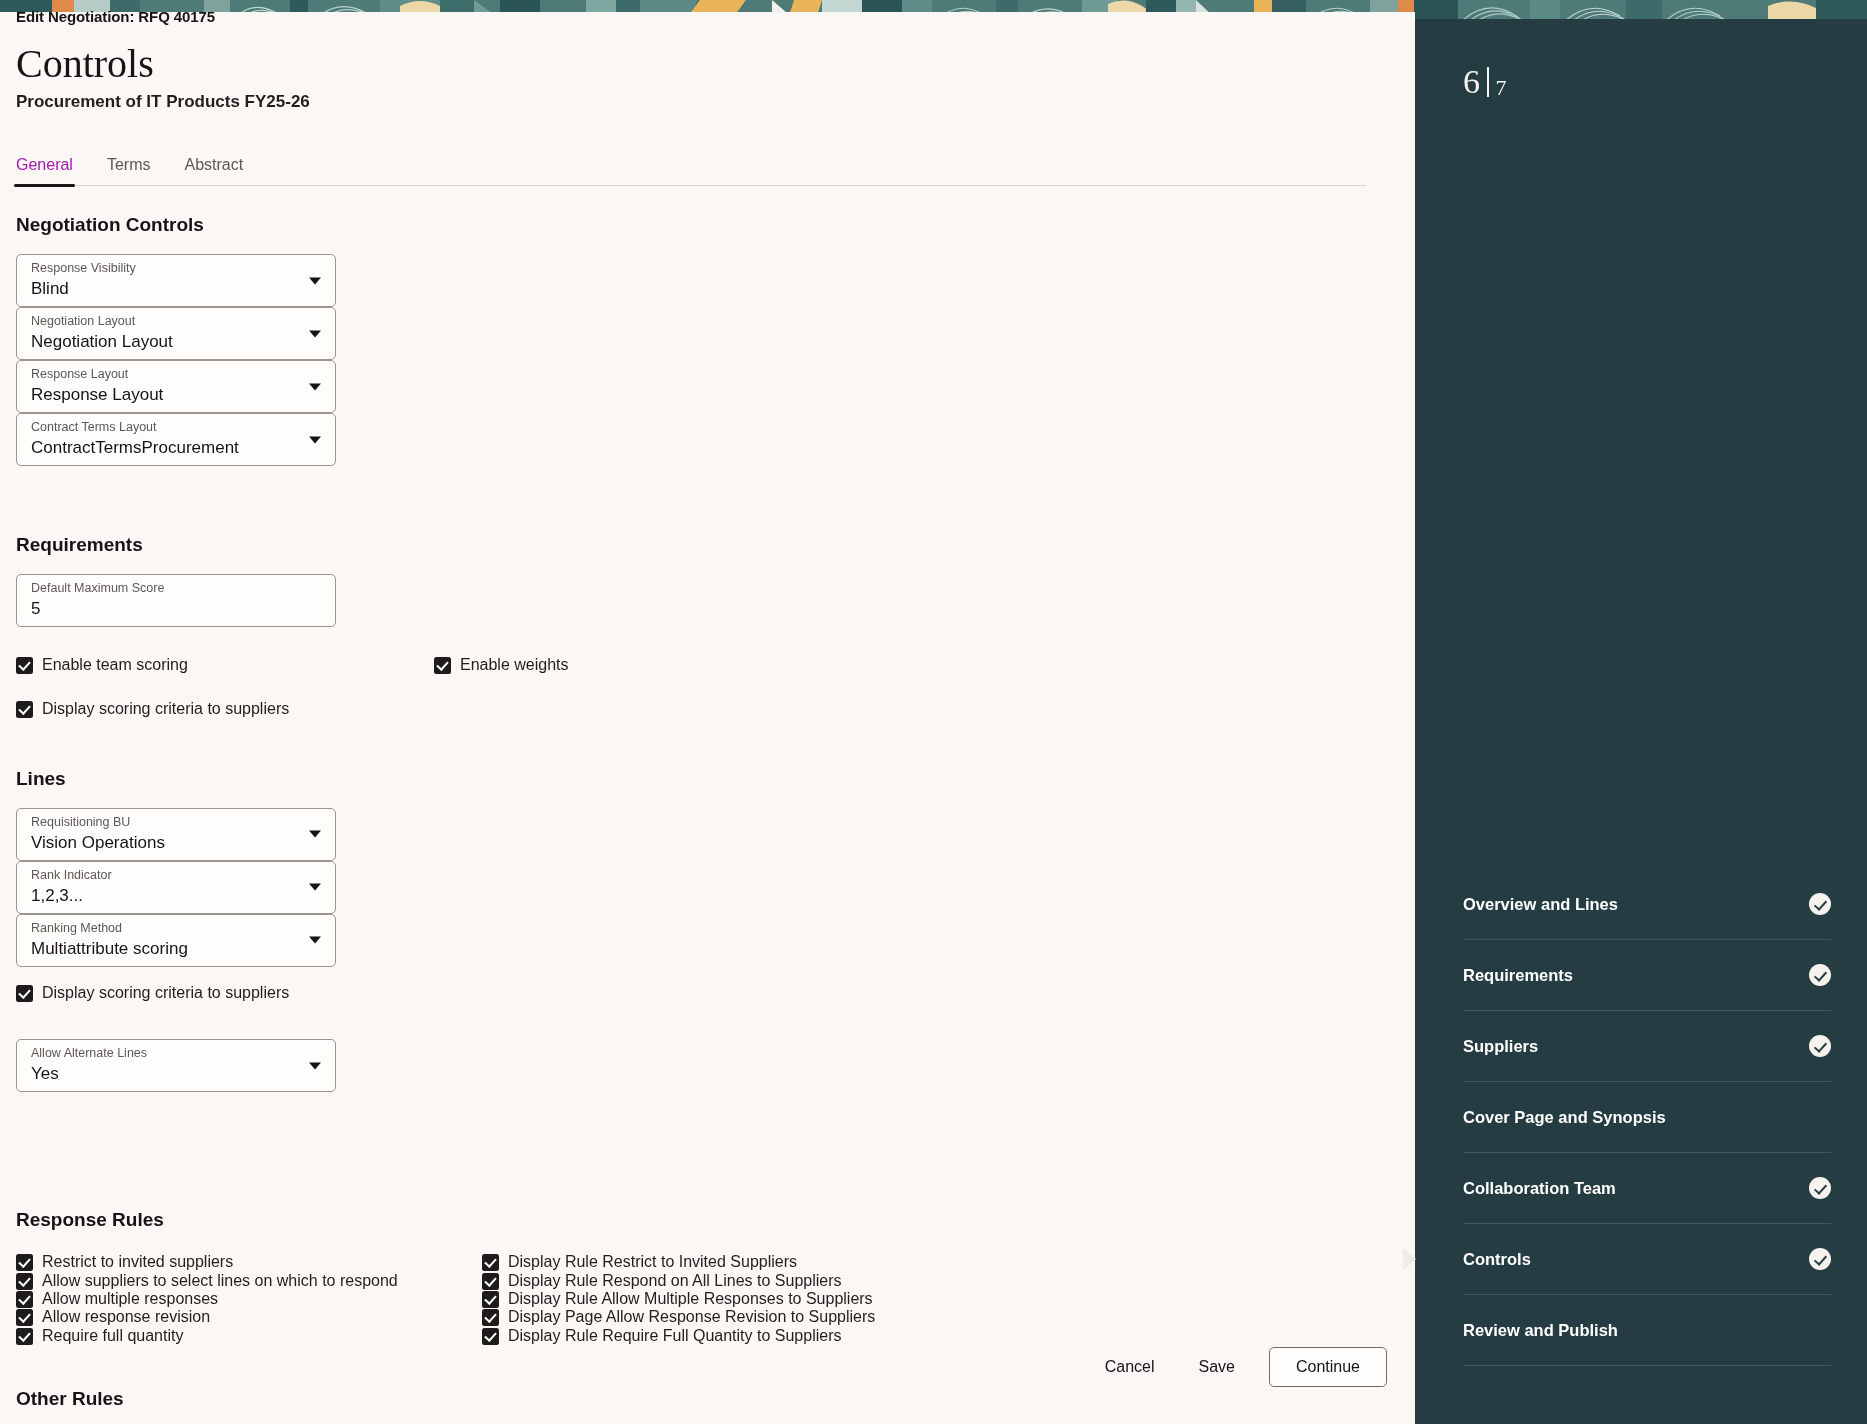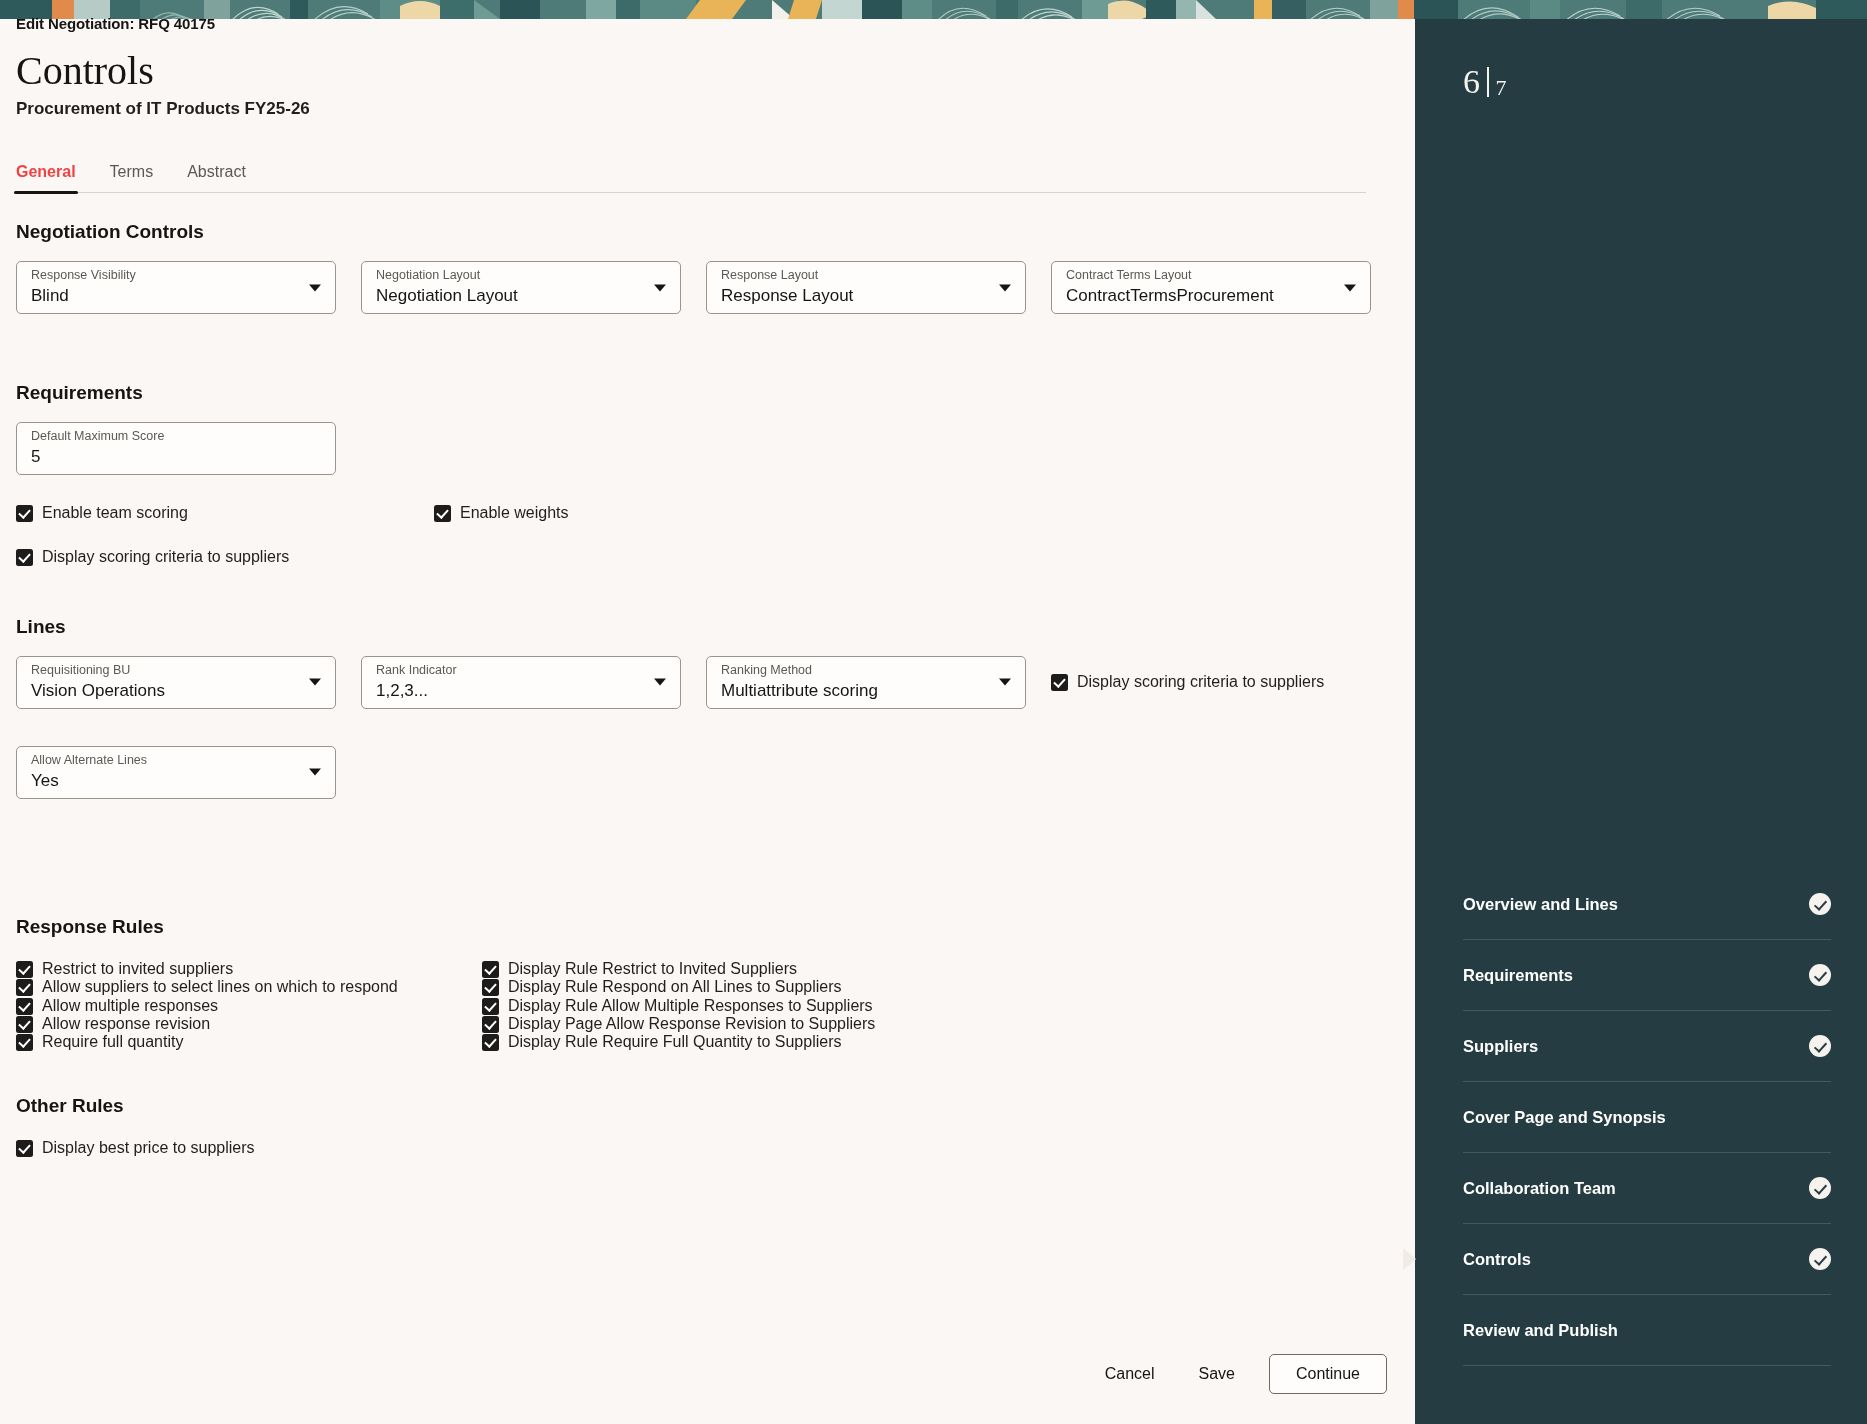--- a/index.html
+++ b/index.html
@@ -16,21 +16,21 @@
   
   .banner {
     position:absolute; top:0; left:0; width:1867px; height:19px;
     background:#4E7B78;
     overflow:hidden;
   }
   .banner svg { display:block; width:1867px; height:19px; }
 
   
   .content {
-    position:absolute; top:19px; left:0; width:1415px; height:1405px;
+    position:absolute; top:12px; left:0; width:1415px; height:1405px;
     background:#FAF7F5;
     padding: 0 8px 0 16px;
   }
 
   .breadcrumb {
     font-size:15px; font-weight:bold; color:#161513;
     padding-top:0px; margin-top:-4px;
     letter-spacing:-0.1px;
   }
   .page-title {
@@ -48,34 +48,34 @@
     margin-top:44px;
     display:flex; gap:34px;
     border-bottom:1px solid #D8D3CE;
     width:1350px;
     padding-bottom:0;
   }
   .tab {
     font-size:16px; color:#5B5954; padding-bottom:11px;
     cursor:pointer; position:relative; font-weight:400;
   }
-  .tab.active { color:#ef4444; font-weight:bold; }
+  .tab.active { color:#a21caf; font-weight:normal; }
   .tab.active:after {
     content:""; position:absolute; left:-2px; right:-2px; bottom:-1.5px;
     height:3px; background:#161513; border-radius:2px;
   }
 
   
   .section-title {
     font-size:19px; font-weight:bold; color:#161513;
     margin-top:32px; margin-bottom:18px;
   }
 
   
-  .field-row { display:flex; gap:25px; margin-bottom:4px; }
+  .field-row { display:flex; margin-bottom:4px;flex-direction:column; }
 
   .field {
     position:relative;
     height:53px;
     border:1px solid #9A948C;
     border-radius:5px;
     background:#FFFDFB;
     padding:7px 12px 0 14px;
     display:flex; flex-direction:column; justify-content:flex-start;
   }

